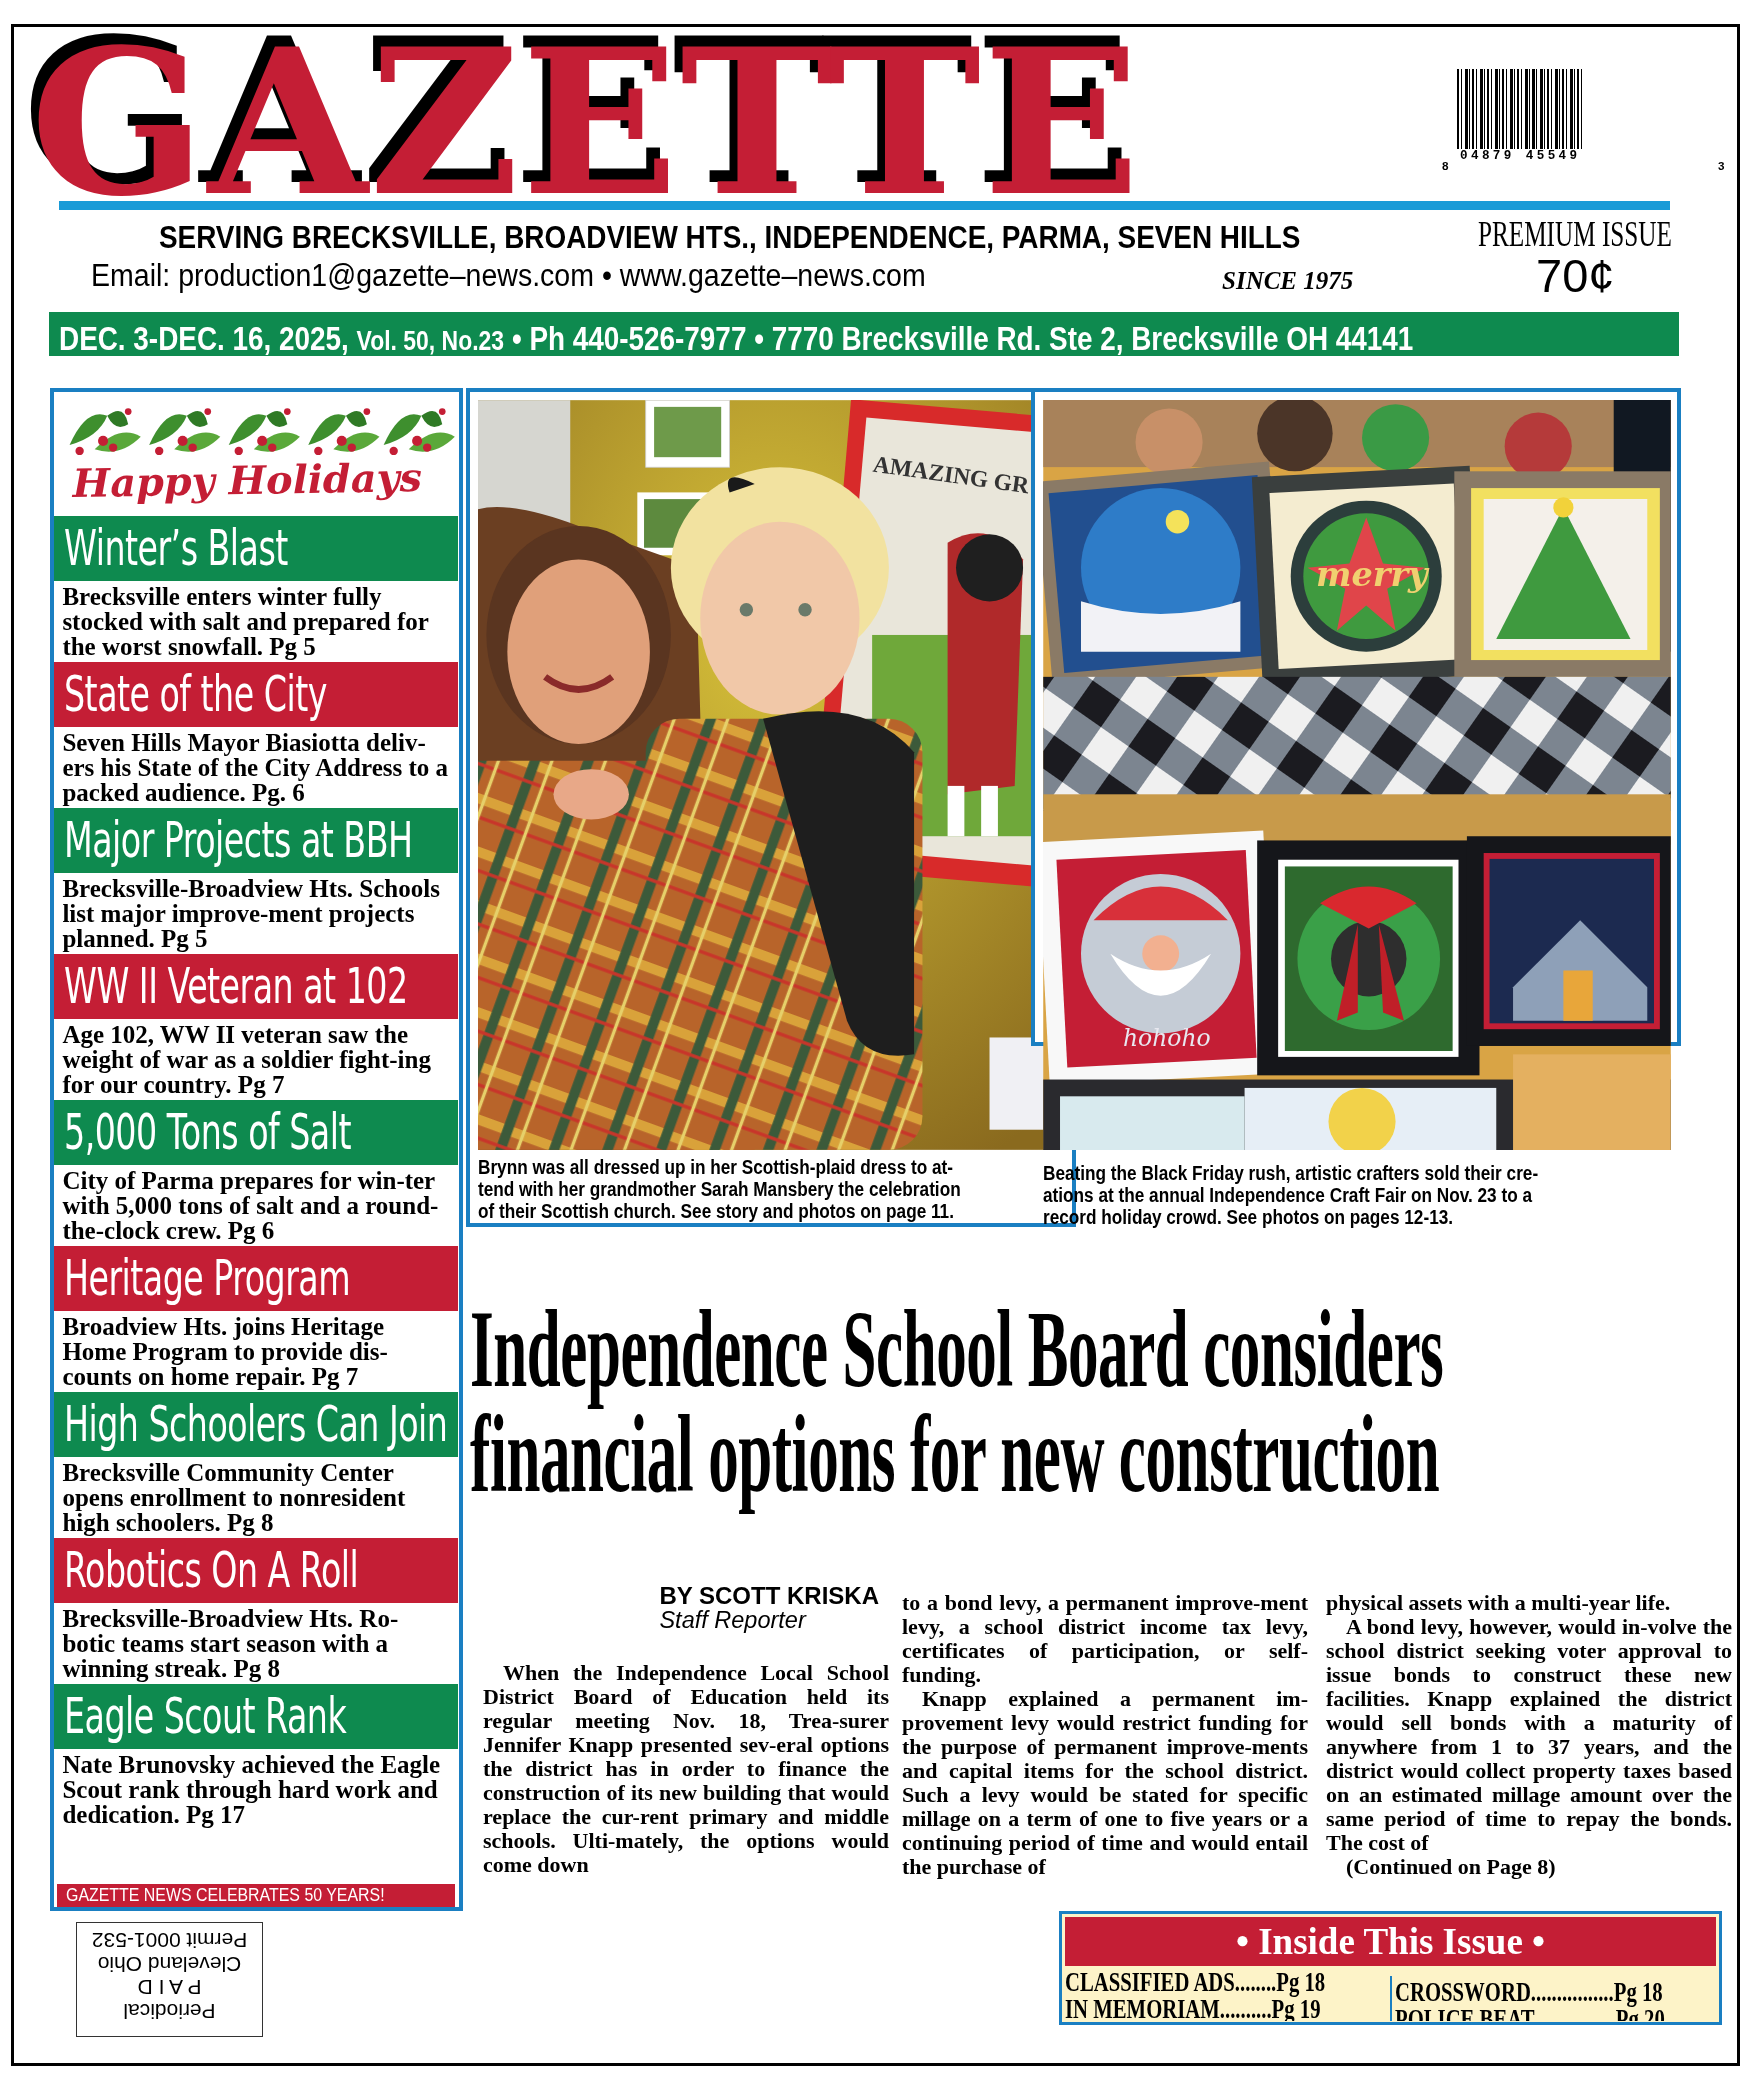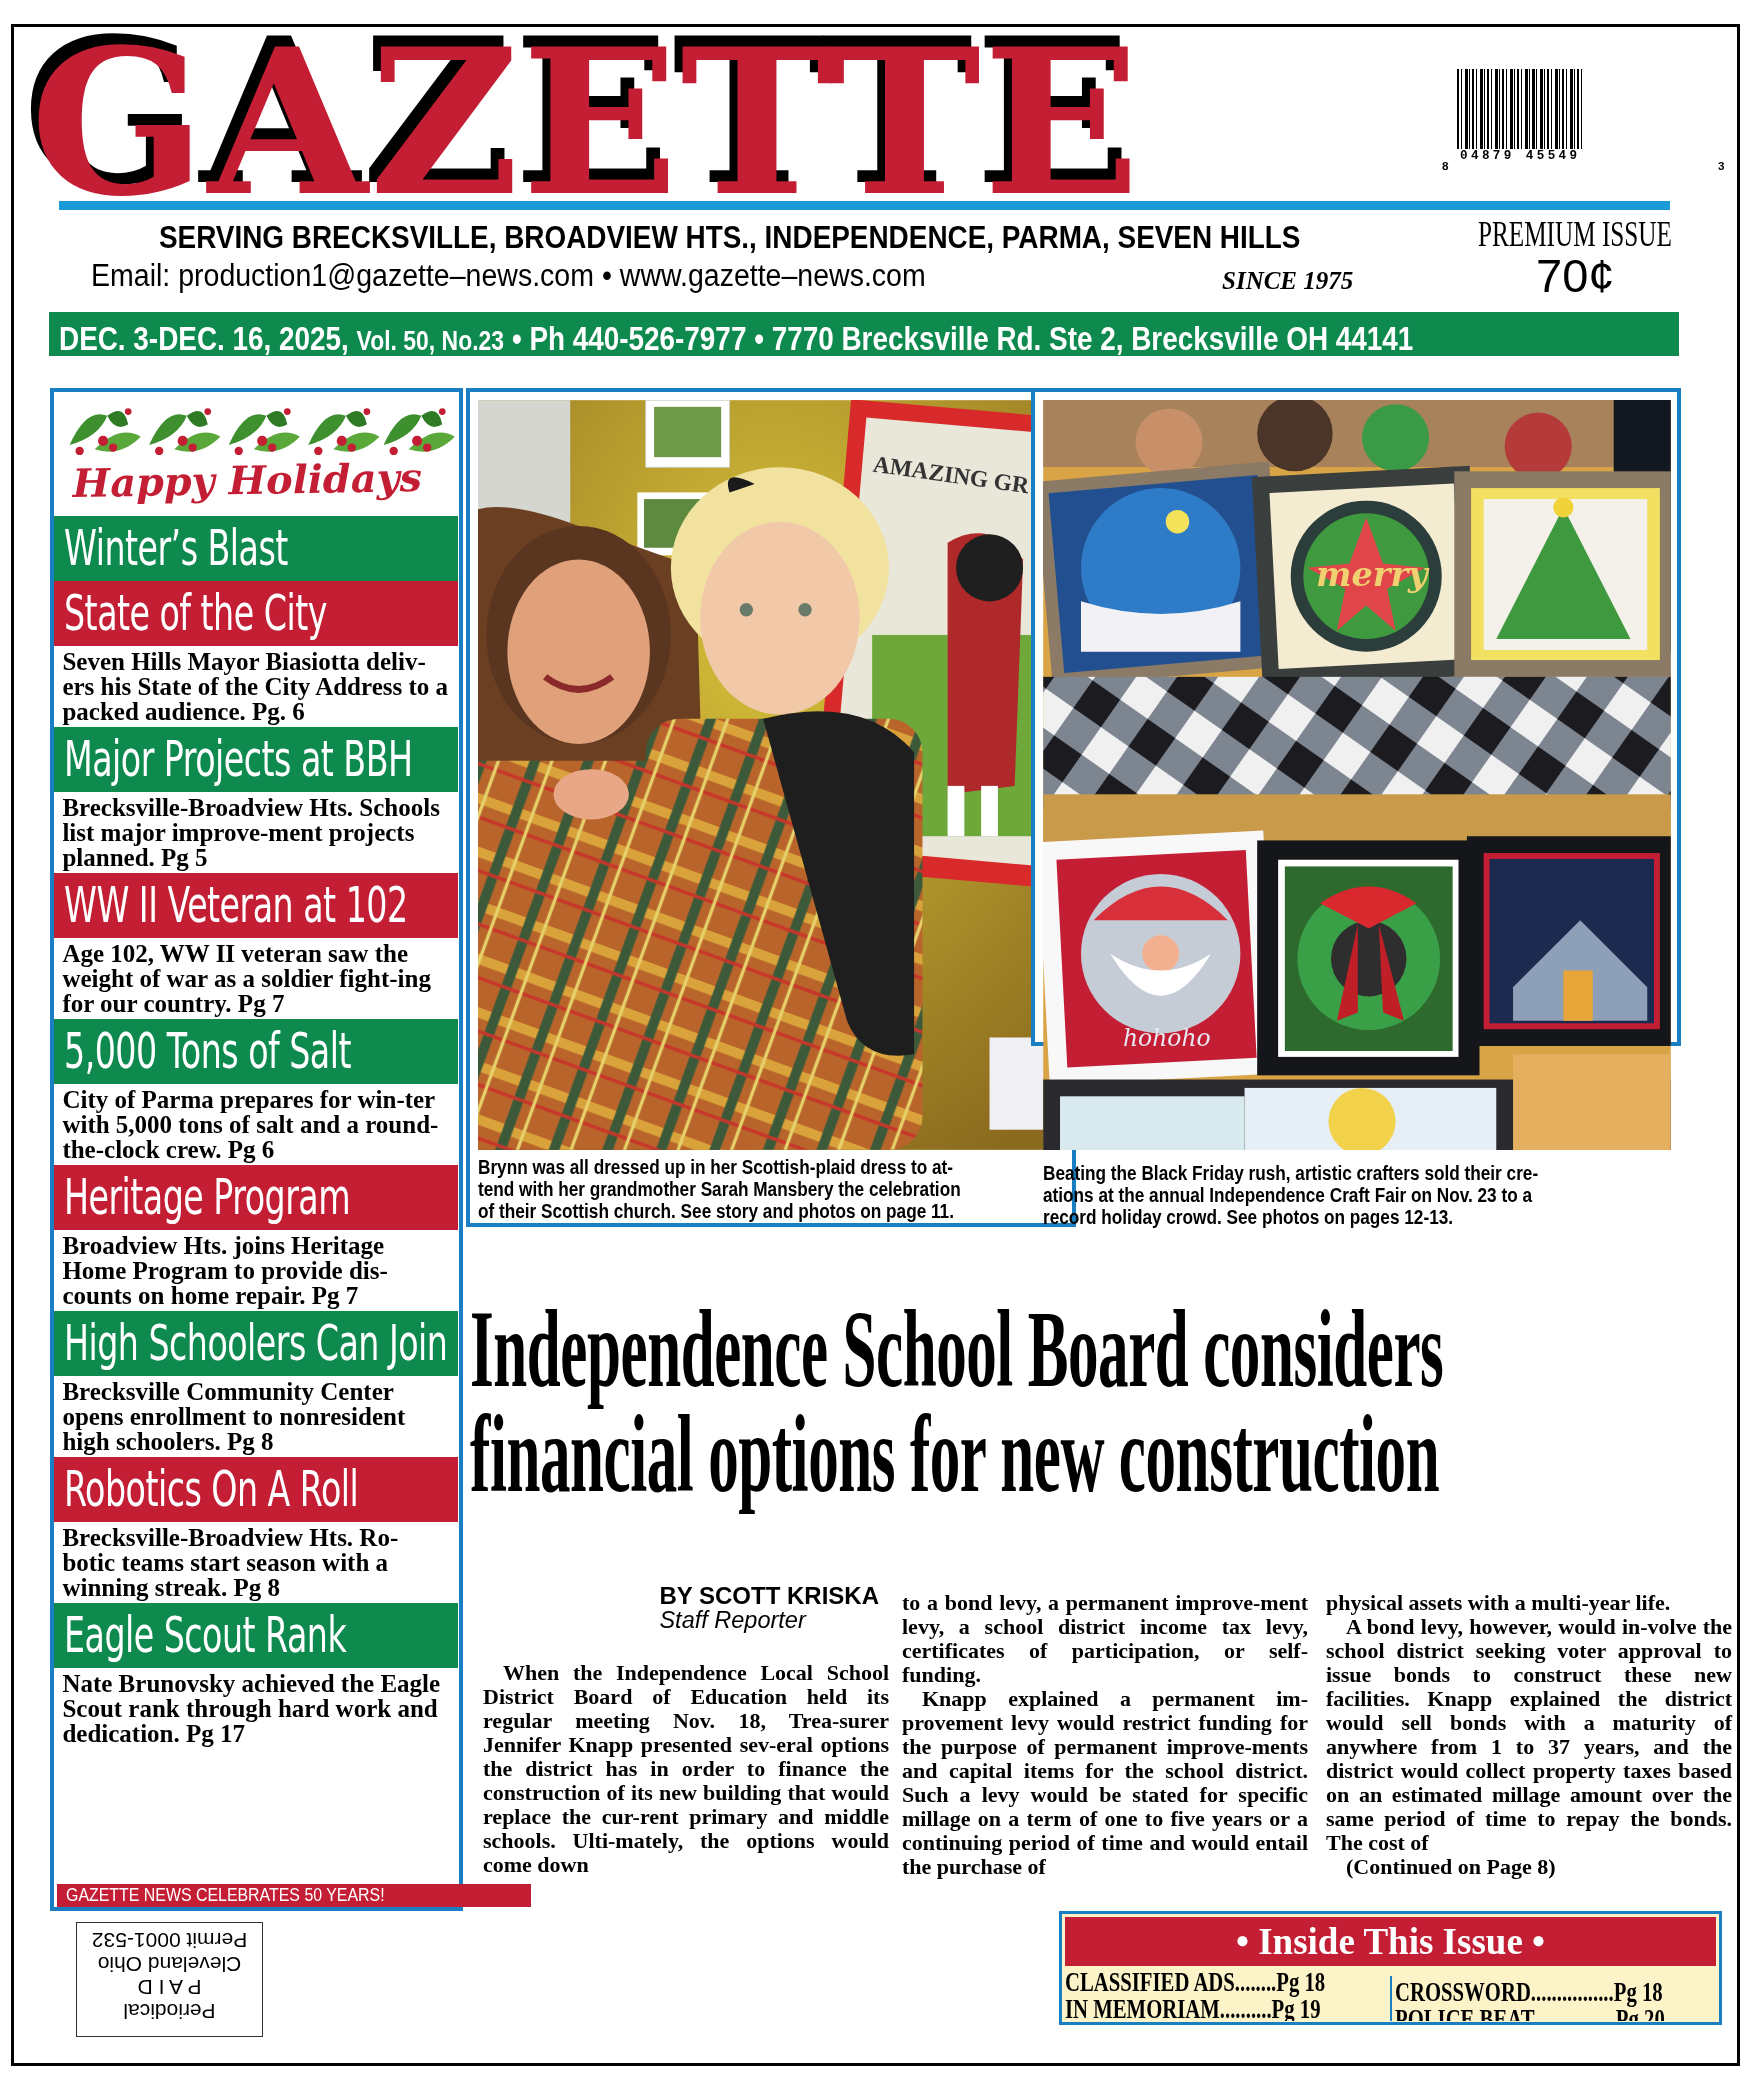--- a/index.html
+++ b/index.html
@@ -37,21 +37,21 @@
   
   .sidebar { position: absolute; left: 50px; top: 388px; width: 413px; height: 1523px; border: 4.2px solid #1a7fc2; background: #fff; }
   .holly { position: absolute; left: 6.7px; top: 6.7px; width: 394px; height: 67px; }
   .happy { position: absolute; left: 22px; top: 65px; font-family: "DejaVu Serif", serif; font-style: italic; font-weight: bold; font-size: 39px; color: #c41e35; white-space: nowrap; transform: rotate(-1deg) scaleX(1.02); }
   .side-list { position: absolute; left: 0; top: 124px; width: 404px; }
   .side-head { height: 65px; color: #fff; font-family: "DejaVu Sans", sans-serif; font-size: 49px; line-height: 65px; padding-left: 10px; white-space: nowrap; overflow: hidden; letter-spacing: -0.8px; }
   .side-head span { display: inline-block; transform: scaleX(0.68); transform-origin: left; }
   .side-head.green { background: #0e8a4f; }
   .side-head.red { background: #c41e35; }
   .side-desc { font-family: "Liberation Serif", serif; font-weight: bold; font-size: 25px; line-height: 25px; padding: 3.4px 8.4px 2.5px 8.4px; height: 81px; }
-  .celebrate-bar { position: absolute; left: 3.4px; top: 1492px; width: 474px; height: 22.7px; background: #c41e35; color: #fff; font-size: 18.5px; line-height: 22.7px; padding-left: 8.4px; white-space: nowrap; overflow: hidden; }
+  .celebrate-bar { position: absolute; left: 3.4px; top: 1492px; width: 398px; height: 22.7px; background: #c41e35; color: #fff; font-size: 18.5px; line-height: 22.7px; padding-left: 8.4px; white-space: nowrap; overflow: hidden; }
   .celebrate-bar span { display: inline-block; transform: scaleX(0.86); transform-origin: left; }
 
   .postal { position: absolute; left: 76px; top: 1922px; width: 187px; height: 115px; border: 1.3px solid #333; transform: rotate(180deg); font-size: 21px; line-height: 23.5px; text-align: center; padding-top: 13.4px; }
   .postal div { white-space: nowrap; }
 
   
   .photo-frame { position: absolute; border: 4.2px solid #1a7fc2; background: #fff; }
   .photo-left { left: 466px; top: 388px; width: 610px; height: 839px; }
   .photo-right { left: 1031px; top: 388px; width: 650px; height: 658px; }
   .photo { position: absolute; overflow: hidden; }
@@ -131,20 +131,21 @@
     <use href="#holly-unit" x="95"></use>
     <use href="#holly-unit" x="190"></use>
     <use href="#holly-unit" x="285"></use>
     <use href="#holly-unit" x="375"></use>
   </svg>
   <div class="happy">Happy Holidays</div>
 
   <div class="side-list">
     <div>
       <div class="side-head green"><span>Winter’s Blast</span></div>
+      <div class="side-desc">Brecksville enters winter fully stocked with salt and prepared for the worst snowfall.  Pg 5</div>
     </div>
     <div>
       <div class="side-head red"><span>State of the City</span></div>
       <div class="side-desc">Seven Hills Mayor Biasiotta deliv-ers his State of the City Address to a packed audience.  Pg. 6</div>
     </div>
     <div>
       <div class="side-head green"><span>Major Projects at BBH</span></div>
       <div class="side-desc">Brecksville-Broadview Hts. Schools list major improve-ment projects planned.  Pg 5</div>
     </div>
     <div>

